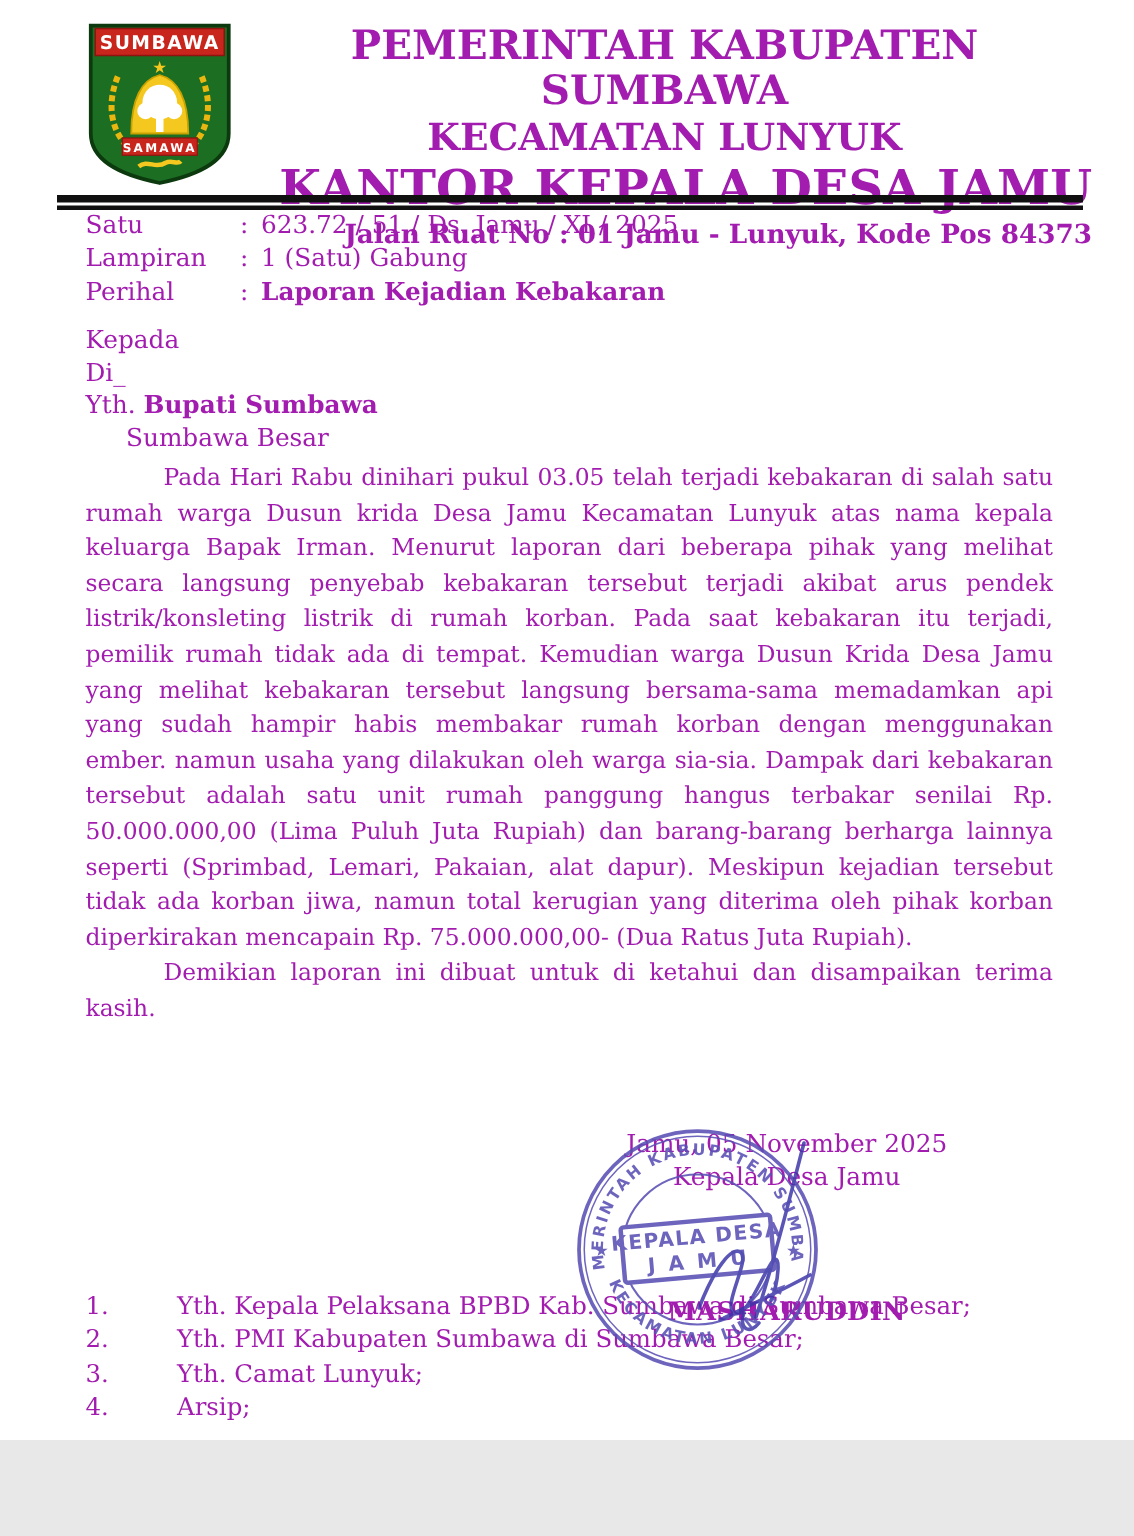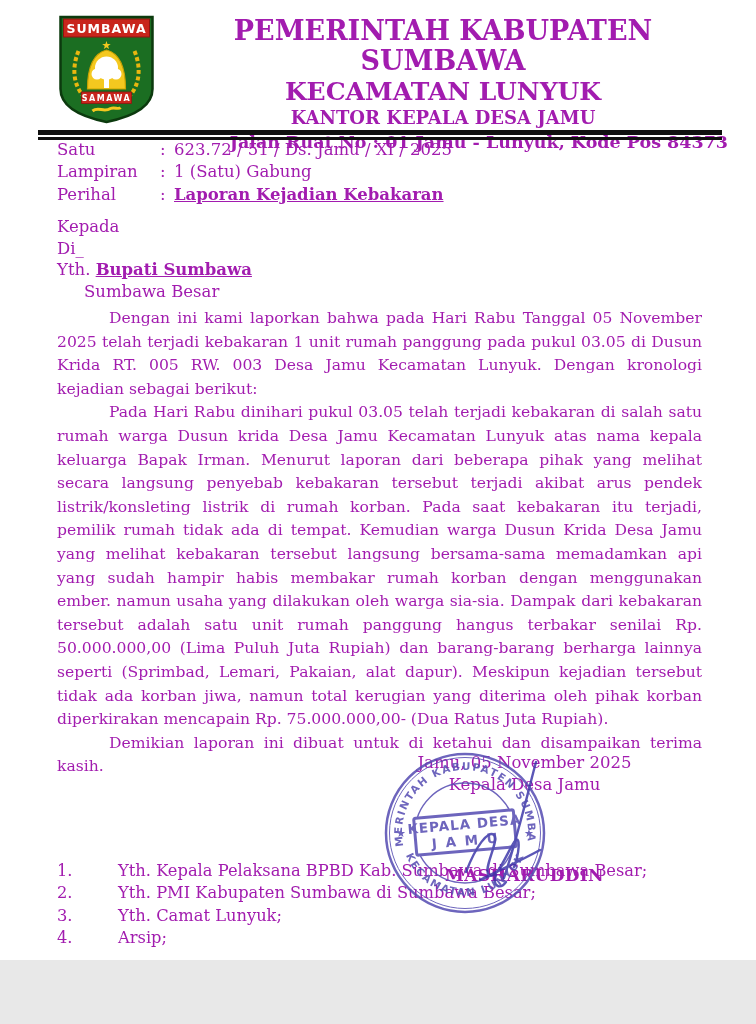--- a/index.html
+++ b/index.html
@@ -9,33 +9,33 @@
     font-family:"DejaVu Serif","Liberation Serif",serif; color:#a21caf;
   }
   
   .logo { position:absolute; left:56px; top:13px; }
   .lh-text {
     position:absolute; left:158px; right:28px; top:16px;
     text-align:center; font-weight:bold; line-height:1.12;
   }
   .lh1 { font-size:27px; }
   .lh2 { font-size:25px; margin-top:2px; }
-  .lh3 { font-size:18px; margin-top:2px; }
+  .lh3 { font-size:32px; margin-top:2px;text-align:right; }
   .lh4 { font-size:17.5px; margin-top:4px;text-align:right; }
   .rule { position:absolute; left:38px; right:34px; top:130px; }
   .rule-thick { height:5px; background:#101010; }
   .rule-thin  { height:2.5px; background:#101010; margin-top:2px; }
 
   
   .meta { position:absolute; left:57px; right:56px; top:139px; font-size:16.5px; }
   .meta-row { display:flex; line-height:22.4px; }
   .meta-label { width:103px; flex:none; }
   .meta-colon { width:14px; flex:none; }
   .meta-value { flex:1; }
-  .bold { font-weight:bold;text-decoration:underline; }
+  .bold { font-weight:bold; }
 
   
   .recipient { position:absolute; left:57px; top:216px; font-size:16.5px; line-height:21.6px; }
   .recipient .city { padding-left:27px; }
 
   
   .body { position:absolute; left:57px; width:645px; top:307px;
           font-size:15.6px; line-height:23.6px; text-align:justify; }
   .body p { margin:0; text-indent:52px; }
 
@@ -111,21 +111,20 @@
   </section>
 
   <section class="recipient">
     <div>Kepada</div>
     <div>Di_</div>
     <div><span>Yth. </span><span class="bold">Bupati Sumbawa</span></div>
     <div class="city">Sumbawa Besar</div>
   </section>
 
   <section class="body">
-    <p>Dengan ini kami laporkan bahwa pada Hari Rabu Tanggal 05 November 2025 telah terjadi kebakaran 1 unit rumah panggung pada pukul 03.05 di Dusun Krida RT. 005 RW. 003 Desa Jamu Kecamatan Lunyuk. Dengan kronologi kejadian sebagai berikut:</p>
     <p>Pada Hari Rabu dinihari pukul 03.05 telah terjadi kebakaran di salah satu rumah warga Dusun krida Desa Jamu Kecamatan Lunyuk atas nama kepala keluarga Bapak Irman. Menurut laporan dari beberapa pihak yang melihat secara langsung penyebab kebakaran tersebut terjadi akibat arus pendek listrik/konsleting listrik di rumah korban.  Pada saat kebakaran itu terjadi, pemilik rumah tidak ada di tempat. Kemudian warga Dusun Krida Desa Jamu yang melihat kebakaran tersebut langsung bersama-sama memadamkan api yang sudah hampir habis membakar rumah korban dengan menggunakan ember. namun usaha yang dilakukan oleh warga sia-sia. Dampak dari kebakaran tersebut adalah satu unit rumah panggung hangus terbakar senilai Rp. 50.000.000,00 (Lima Puluh Juta Rupiah) dan barang-barang berharga lainnya seperti (Sprimbad, Lemari, Pakaian, alat dapur). Meskipun kejadian tersebut tidak ada korban jiwa, namun total kerugian yang diterima oleh pihak korban diperkirakan mencapain Rp. 75.000.000,00- (Dua Ratus Juta Rupiah).</p>
     <p>Demikian laporan ini dibuat untuk di ketahui dan disampaikan terima kasih.</p>
   </section>
 
   <div class="sig">
     <div>Jamu, 05 November  2025</div>
     <div>Kepala Desa Jamu</div>
     <div class="sig-name">MASHARUDDIN</div>
   </div>
 

